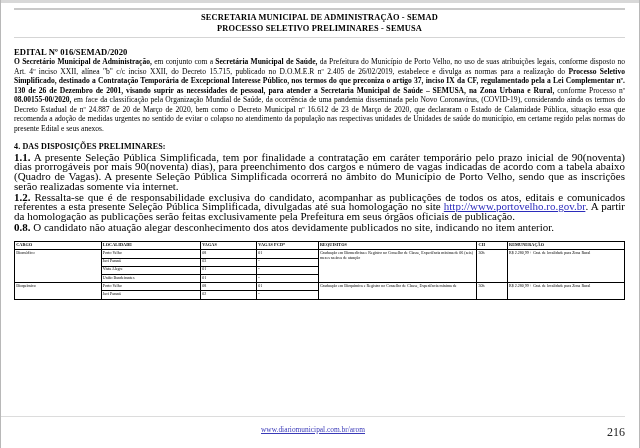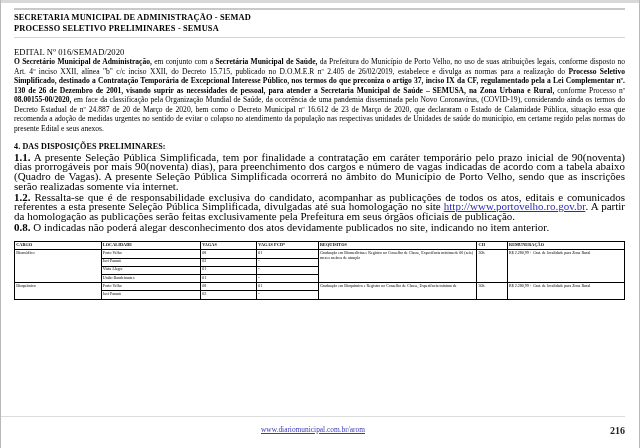--- a/index.html
+++ b/index.html
@@ -34,32 +34,33 @@
     left: 13px;
     right: 14px;
     top: 8px;
   }
   .hdr-line {
     height: 2px;
     background: #c9c9c9;
     margin: 0 0 3px 0;
   }
   .org-title {
+    text-align: center;
     font-weight: bold;
     font-size: 8.4px;
     line-height: 10.5px;
     letter-spacing: 0.15px;
   }
   .hdr-line-bottom {
     height: 1px;
     background: #d5d5d5;
     margin-top: 3px;
   }
   .edital {
-    font-weight: normal;
+    font-weight: bold;
     font-size: 8.6px;
     margin-top: 9px;
     letter-spacing: 0.1px;
   }
   .para {
     font-size: 7.55px;
     line-height: 9.55px;
     text-align: justify;
     margin-top: 0;
     hyphens: none;
@@ -141,23 +142,22 @@
   .footer-url {
     text-align: center;
     font-size: 7.4px;
     color: #3a3ab8;
     text-decoration: underline;
   }
   .page-num {
     position: absolute;
     right: 0;
     top: 0;
-    font-size: 10px;
+    font-size: 12px;
     color: #222;
-    font-weight: bold;
   }
 </style>
 </head>
 <body>
 
 <div class="page">
   <div class="top-rule"></div>
 
   <div class="content">
 
@@ -169,21 +169,21 @@
     <div class="edital">EDITAL Nº 016/SEMAD/2020</div>
 
     <div class="para"><b>O Secretário Municipal de Administração,</b><span> em conjunto com a </span><b>Secretária Municipal de Saúde,</b><span> da Prefeitura do Município de Porto Velho, no uso de suas atribuições legais, conforme disposto no Art. 4º inciso XXII, alínea "b" c/c inciso XXII, do Decreto 15.715, publicado no D.O.M.E.R nº 2.405 de 26/02/2019, estabelece e divulga as normas para a realização do </span><b>Processo Seletivo Simplificado, destinado a Contratação Temporária de Excepcional Interesse Público, nos termos do que preconiza o artigo 37, inciso IX da CF, regulamentado pela a Lei Complementar nº. 130 de 26 de Dezembro de 2001, visando suprir as necessidades de pessoal, para atender a Secretaria Municipal de Saúde – SEMUSA, na Zona Urbana e Rural,</b><span> conforme Processo nº </span><b>08.00155-00/2020,</b><span> em face da classificação pela Organização Mundial de Saúde, da ocorrência de uma pandemia disseminada pelo Novo Coronavírus, (COVID-19), considerando ainda os termos do Decreto Estadual de nº 24.887 de 20 de Março de 2020, bem como o Decreto Municipal nº 16.612 de 23 de Março de 2020, que declararam o Estado de Calamidade Pública, situação essa que recomenda a adoção de medidas urgentes no sentido de evitar o colapso no atendimento da população nas respectivas unidades de Unidades de saúde do município, em certame regido pelas normas do presente Edital e seus anexos.</span></div>
 
     <div class="section-title">4. DAS DISPOSIÇÕES PRELIMINARES:</div>
 
     <div class="item"><b>1.1.</b><span> A presente Seleção Pública Simplificada, tem por finalidade a contratação em caráter temporário pelo prazo inicial de 90(noventa) dias prorrogáveis por mais 90(noventa) dias), para preenchimento dos cargos e número de vagas indicadas de acordo com a tabela abaixo (Quadro de Vagas). A presente Seleção Pública Simplificada ocorrerá no âmbito do Município de Porto Velho, sendo que as inscrições serão realizadas somente via internet.</span></div>
 
     <div class="item"><b>1.2.</b><span> Ressalta-se que é de responsabilidade exclusiva do candidato, acompanhar as publicações de todos os atos, editais e comunicados referentes a esta presente Seleção Pública Simplificada, divulgadas até sua homologação no site </span><a class="link" href="#">http://www.portovelho.ro.gov.br</a><span>. A partir da homologação as publicações serão feitas exclusivamente pela Prefeitura em seus órgãos oficiais de publicação.</span></div>
 
-    <div class="item"><b>0.8.</b><span> O indicadas não poderá alegar desconhecimento dos atos devidamente publicados no site, indicando no item anterior.</span></div>
+    <div class="item"><b>0.8.</b><span> O candidato não atuação alegar desconhecimento dos atos devidamente publicados no site, indicando no item anterior.</span></div>
 
 
     <table class="vagas">
       <colgroup>
         <col style="width:14.2%">
         <col style="width:16.3%">
         <col style="width:9.2%">
         <col style="width:10.1%">
         <col style="width:26.0%">
         <col style="width:5.0%">

